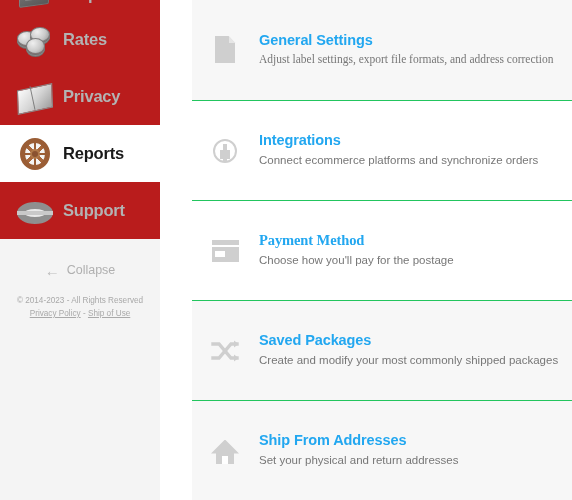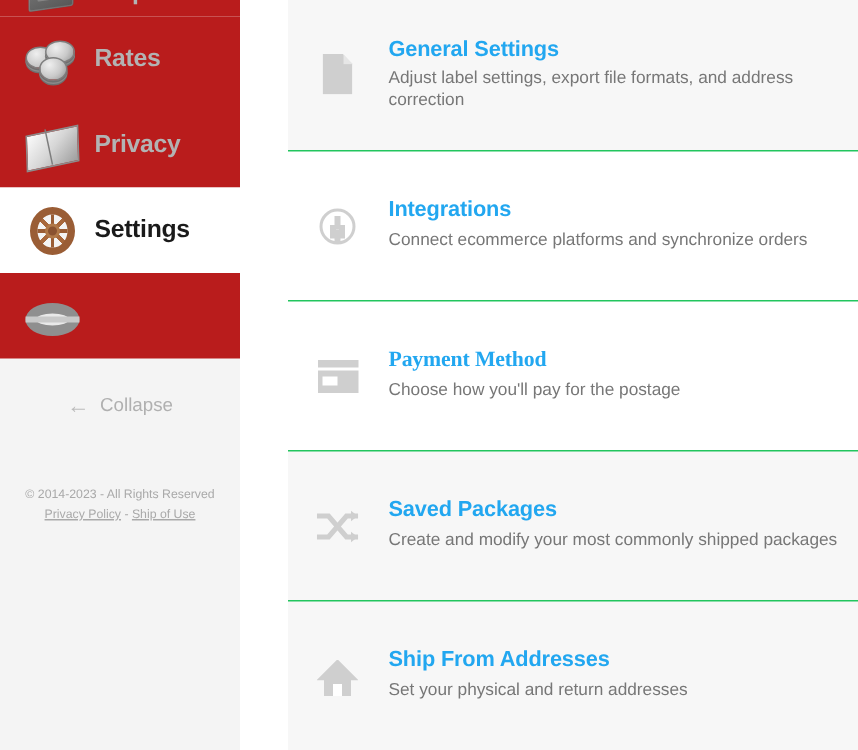--- a/index.html
+++ b/index.html
@@ -194,21 +194,21 @@
     color: #bcbcbc;
     line-height: 1;
   }
   #collapse-label {
     font-size: 12.5px;
     color: #b0b0b0;
   }
 
   
   #sidebar-footer {
-    margin-top: 31px;
+    margin-top: 2px;
     text-align: center;
     line-height: 1.45;
   }
   #copyright {
     font-size: 8.2px;
     color: #a9a9a9;
   }
   .legal-links {
     font-size: 8.2px;
     color: #a9a9a9;
@@ -385,27 +385,28 @@
     <span class="nav-icon">
         <span class="ico-book"></span>
       </span>
     <span class="nav-label">Privacy</span>
   </div>
 
   <div class="nav-item active">
     <span class="nav-icon">
         <span class="ico-wheel"></span>
       </span>
-    <span class="nav-label">Settings</span>
+    <span class="nav-label">Reports</span>
   </div>
 
   <div class="nav-item">
     <span class="nav-icon">
         <span class="ico-ring"></span>
       </span>
+    <span class="nav-label">Support</span>
   </div>
 
 
   <div id="collapse-row">
     <span id="collapse-arrow">←</span>
     <span id="collapse-label">Collapse</span>
   </div>
 
   <div id="sidebar-footer">
     <div id="copyright">© 2014-2023 - All Rights Reserved</div>
@@ -417,21 +418,21 @@
 </div>
 
 <div id="main">
 
   <div class="settings-row shade-gray">
     <span class="row-icon">
         <span class="rico rico-doc"></span>
       </span>
     <span class="row-text">
       <span class="row-title" style="display:block;">General Settings</span>
-      <span class="row-desc" style="display:block;">Adjust label settings, export file formats, and address correction</span>
+      <span class="row-desc" style="display:block;font-family:Liberation Serif, serif;">Adjust label settings, export file formats, and address correction</span>
     </span>
   </div>
 
   <div class="settings-row shade-white">
     <span class="row-icon">
         <span class="rico rico-download"></span>
       </span>
     <span class="row-text">
       <span class="row-title" style="display:block;">Integrations</span>
       <span class="row-desc" style="display:block;">Connect ecommerce platforms and synchronize orders</span>

